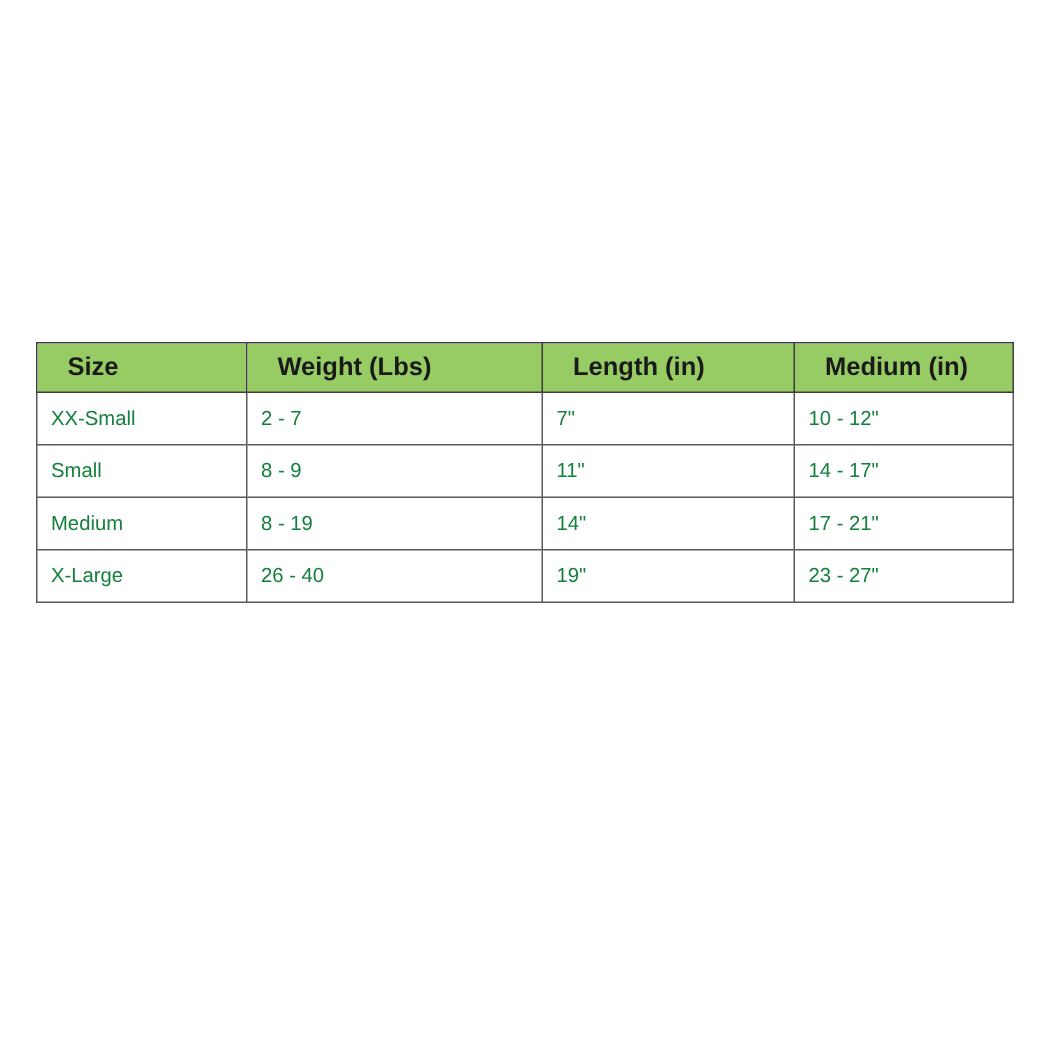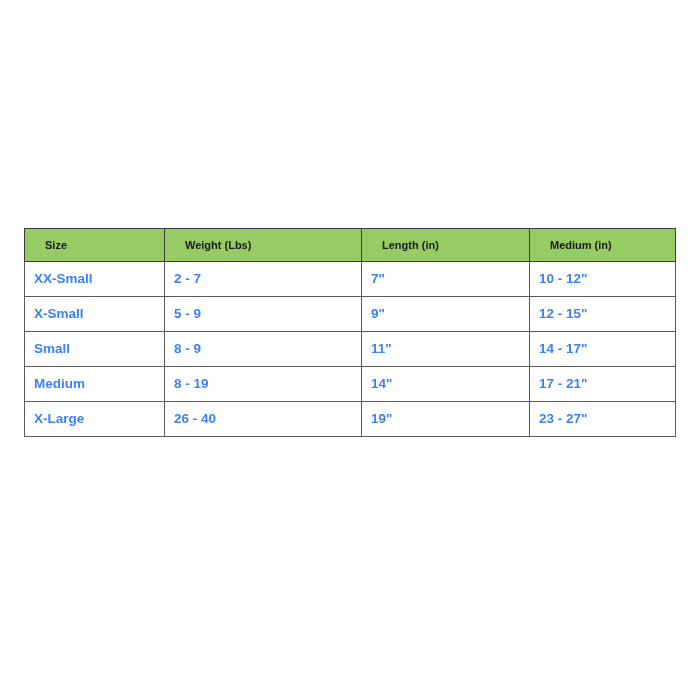--- a/index.html
+++ b/index.html
@@ -48,30 +48,30 @@
     vertical-align: middle;
     padding: 0 0 0 9px;
     white-space: nowrap;
     overflow: hidden;
   }
 
   table.size-chart thead th {
     background: #97CC64;
     color: #1a1a1a;
     font-weight: bold;
-    font-size: 11px;
+    font-size: 17px;
     height: 32px;
     line-height: 32px;
     border-color: #3d3d3d;
     padding-left: 20px;
   }
 
   table.size-chart tbody td {
-    color: #3b82f6;
-    font-weight: bold;
+    color: #15803d;
+    font-weight: normal;
     font-size: 13.5px;
     height: 34px;
     line-height: 34px;
     background: #ffffff;
     border-color: #5a5a5a;
   }
 </style>
 </head>
 <body>
 
@@ -94,26 +94,20 @@
         </tr>
       </thead>
       <tbody>
         <tr>
           <td>XX-Small</td>
           <td>2 - 7</td>
           <td>7"</td>
           <td>10 - 12"</td>
         </tr>
         <tr>
-          <td>X-Small</td>
-          <td>5 - 9</td>
-          <td>9"</td>
-          <td>12 - 15"</td>
-        </tr>
-        <tr>
           <td>Small</td>
           <td>8 - 9</td>
           <td>11"</td>
           <td>14 - 17"</td>
         </tr>
         <tr>
           <td>Medium</td>
           <td>8 - 19</td>
           <td>14"</td>
           <td>17 - 21"</td>

